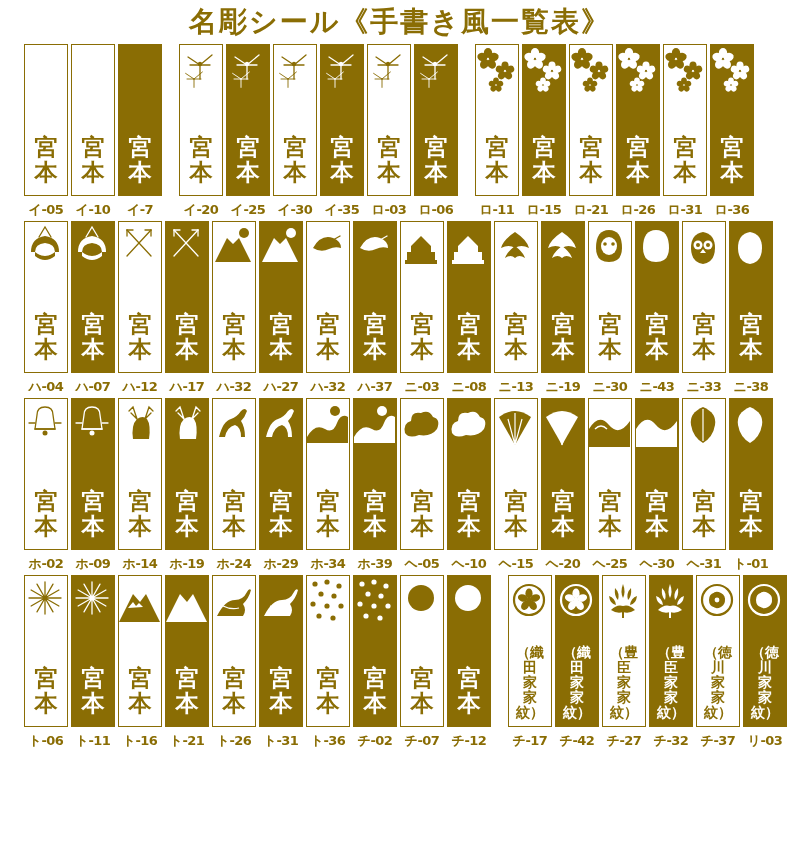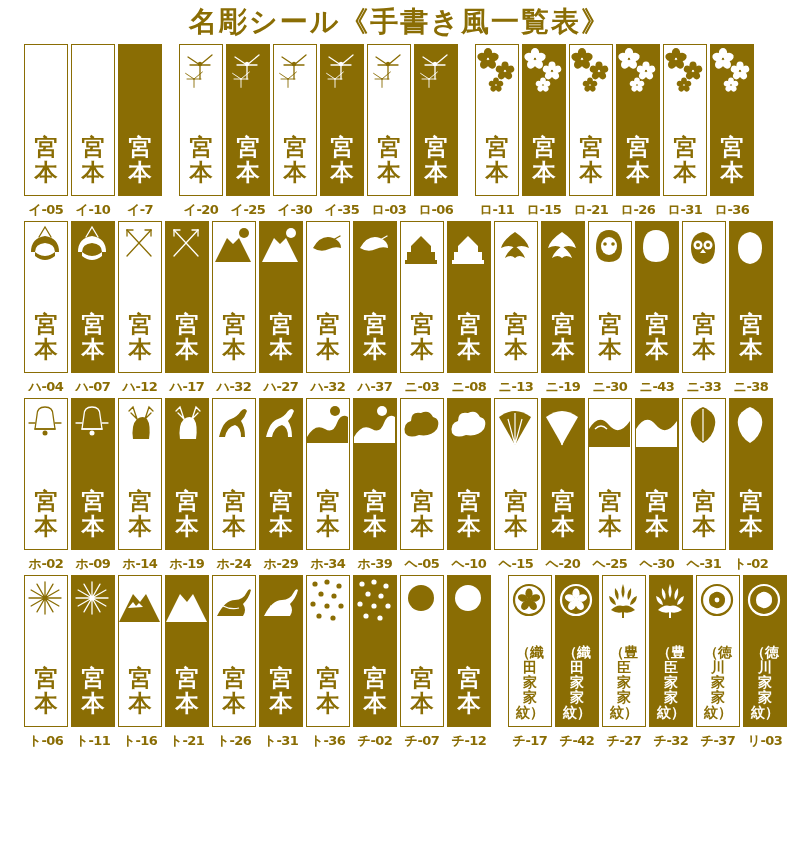--- a/index.html
+++ b/index.html
@@ -988,21 +988,21 @@
                 <svg width="41" height="58" viewBox="0 0 41 58" xmlns="http://www.w3.org/2000/svg">
                   <path d="M20 8 Q34 14 32 26 Q30 38 20 44 Q10 38 8 26 Q6 14 20 8 Z" fill="#ffffff"></path>
                   <path d="M20 10 L20 42" fill="none" stroke="#fff" stroke-width="1.2"></path>
                 </svg>
               </div>
               <div class="name">
                 <span>宮</span>
                 <span>本</span>
               </div>
             </div>
-            <div class="code">ト-02</div>
+            <div class="code">ト-01</div>
           </div>
         </div>
       </div>
       <div class="row">
         <div class="group">
           <div class="cell">
             <div class="sticker">
               <div class="art">
                 <svg width="41" height="58" viewBox="0 0 41 58" xmlns="http://www.w3.org/2000/svg">
                   <g fill="none" stroke="#8a6d04" stroke-width="1.3" stroke-linecap="round">

